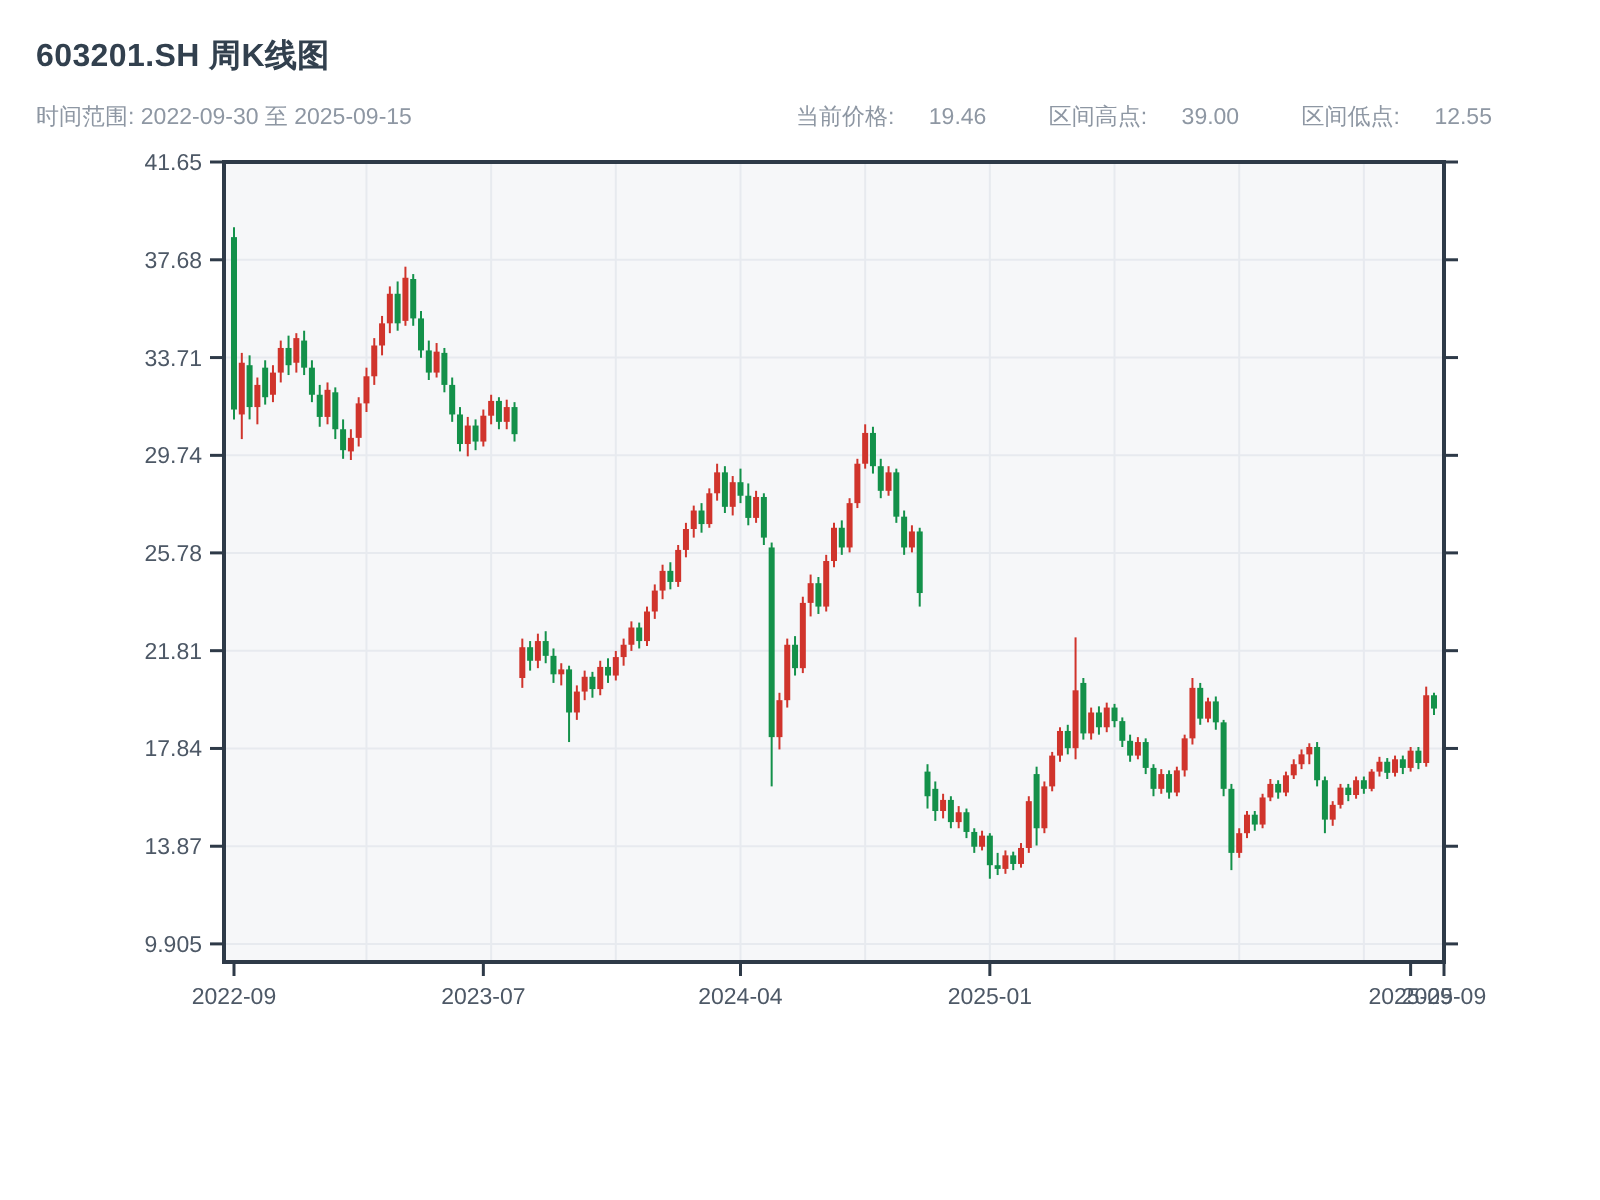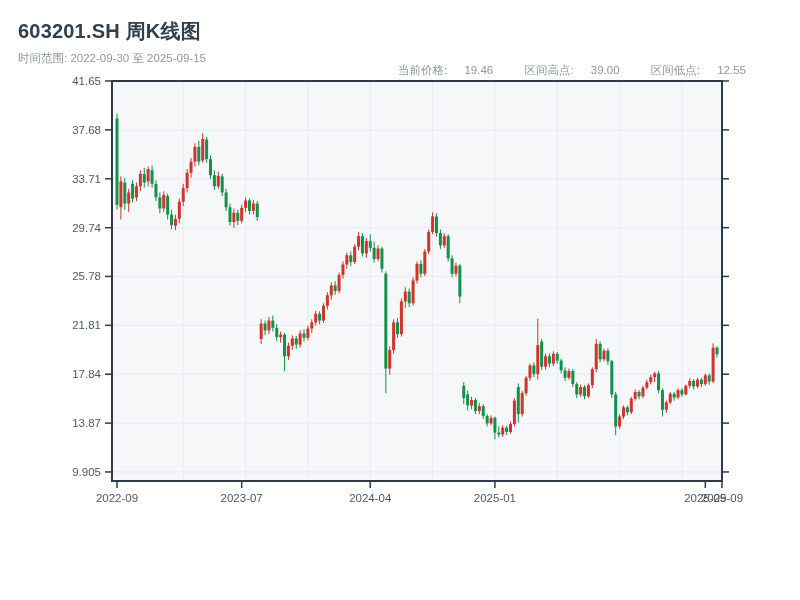--- a/index.html
+++ b/index.html
@@ -1,20 +1,20 @@
 <!DOCTYPE html>
 <html><head>
 <meta charset="utf-8">
 <style>
   html,body{margin:0;padding:0;background:#ffffff;}
   body{width:800px;height:600px;position:relative;font-family:"Liberation Sans","DejaVu Sans",sans-serif;overflow:hidden;}
-  .page-title{position:absolute;left:18px;top:18px;font-size:20px;font-weight:700;color:#32404e;letter-spacing:.2px;}
+  .page-title{position:absolute;left:18px;top:18px;font-size:16px;font-weight:700;color:#32404e;letter-spacing:.2px;}
   .sub-row{position:absolute;left:18px;top:51px;width:764px;font-size:11.5px;color:#8e97a3;}
   .sub-left{position:absolute;left:0;top:0;text-align:center;}
-  .sub-right{position:absolute;left:380px;top:12px;}
+  .sub-right{position:absolute;left:380px;top:0;}
   .sub-right span{margin-right:14px;}
   .stat-label{color:#8e97a3;}
   .stat-value{color:#8e97a3;}
   #chart-wrap{position:absolute;left:0;top:0;width:800px;height:428px;}
   svg text{font-family:"Liberation Sans","DejaVu Sans",sans-serif;}
 </style>
 </head>
 <body>
 
 <div class="page-title">603201.SH 周K线图</div>

